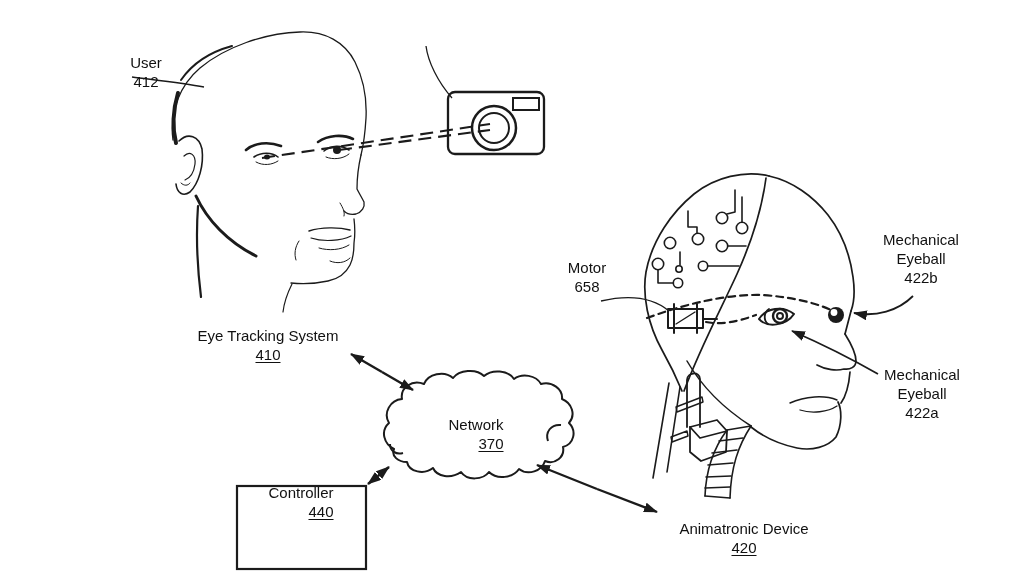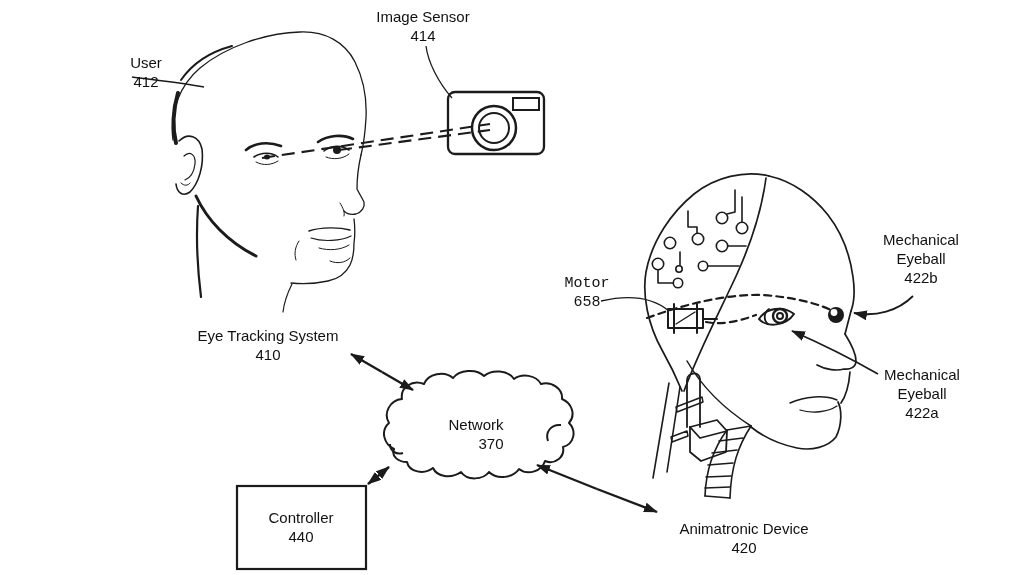--- a/index.html
+++ b/index.html
@@ -14,21 +14,21 @@
   .fig svg{position:absolute;left:0;top:0;}
   .lbl{
     position:absolute;
     transform:translateX(-50%);
     text-align:center;
     font-size:15px;
     line-height:19px;
     white-space:nowrap;
     color:#111111;
   }
-  .u{text-underline-offset:2px;}
+  .u{text-decoration:underline;text-underline-offset:2px;}
 </style>
 </head>
 <body>
 
 <div class="fig">
 
 <svg width="1021" height="575" viewBox="0 0 1021 575">
   <defs>
     <marker id="ah" markerUnits="userSpaceOnUse" markerWidth="18" markerHeight="14" refX="13" refY="5" orient="auto">
       <path d="M0,0 L14,5 L0,10 Z" fill="#1b1b1b"></path>
@@ -215,46 +215,42 @@
     <path d="M 913,296 C 898,311 876,317 854,313" marker-end="url(#ah)" stroke-width="1.8"></path>
     <path d="M 878,374 C 850,358 815,341 792,331" marker-end="url(#ah)" stroke-width="1.8"></path>
   </g>
 </svg>
 
   <div class="lbl" style="left:110px;top:53px;margin-left:36px;">
     <div>User</div>
     <div>412</div>
   </div>
 
-  <div class="lbl" style="left:423px;top:7px;">
-    <div>Image Sensor</div>
-    <div>414</div>
-  </div>
 
   <div class="lbl" style="left:268px;top:326px;">
     <div>Eye Tracking System</div>
     <div><span class="u">410</span></div>
   </div>
 
   <div class="lbl" style="left:476px;top:415px;text-align:right;">
     <div>Network</div>
     <div><span class="u">370</span></div>
   </div>
 
-  <div class="lbl" style="left:301px;top:508px;">
+  <div class="lbl" style="left:301px;top:483px;text-align:right;">
     <div>Controller</div>
     <div><span class="u">440</span></div>
   </div>
 
   <div class="lbl" style="left:744px;top:519px;">
     <div>Animatronic Device</div>
     <div><span class="u">420</span></div>
   </div>
 
-  <div class="lbl" style="left:587px;top:274px;font-family:Liberation Mono, monospace;">
+  <div class="lbl" style="left:587px;top:258px;">
     <div>Motor</div>
     <div>658</div>
   </div>
 
   <div class="lbl" style="left:921px;top:230px;">
     <div>Mechanical</div>
     <div>Eyeball</div>
     <div>422b</div>
   </div>
 

